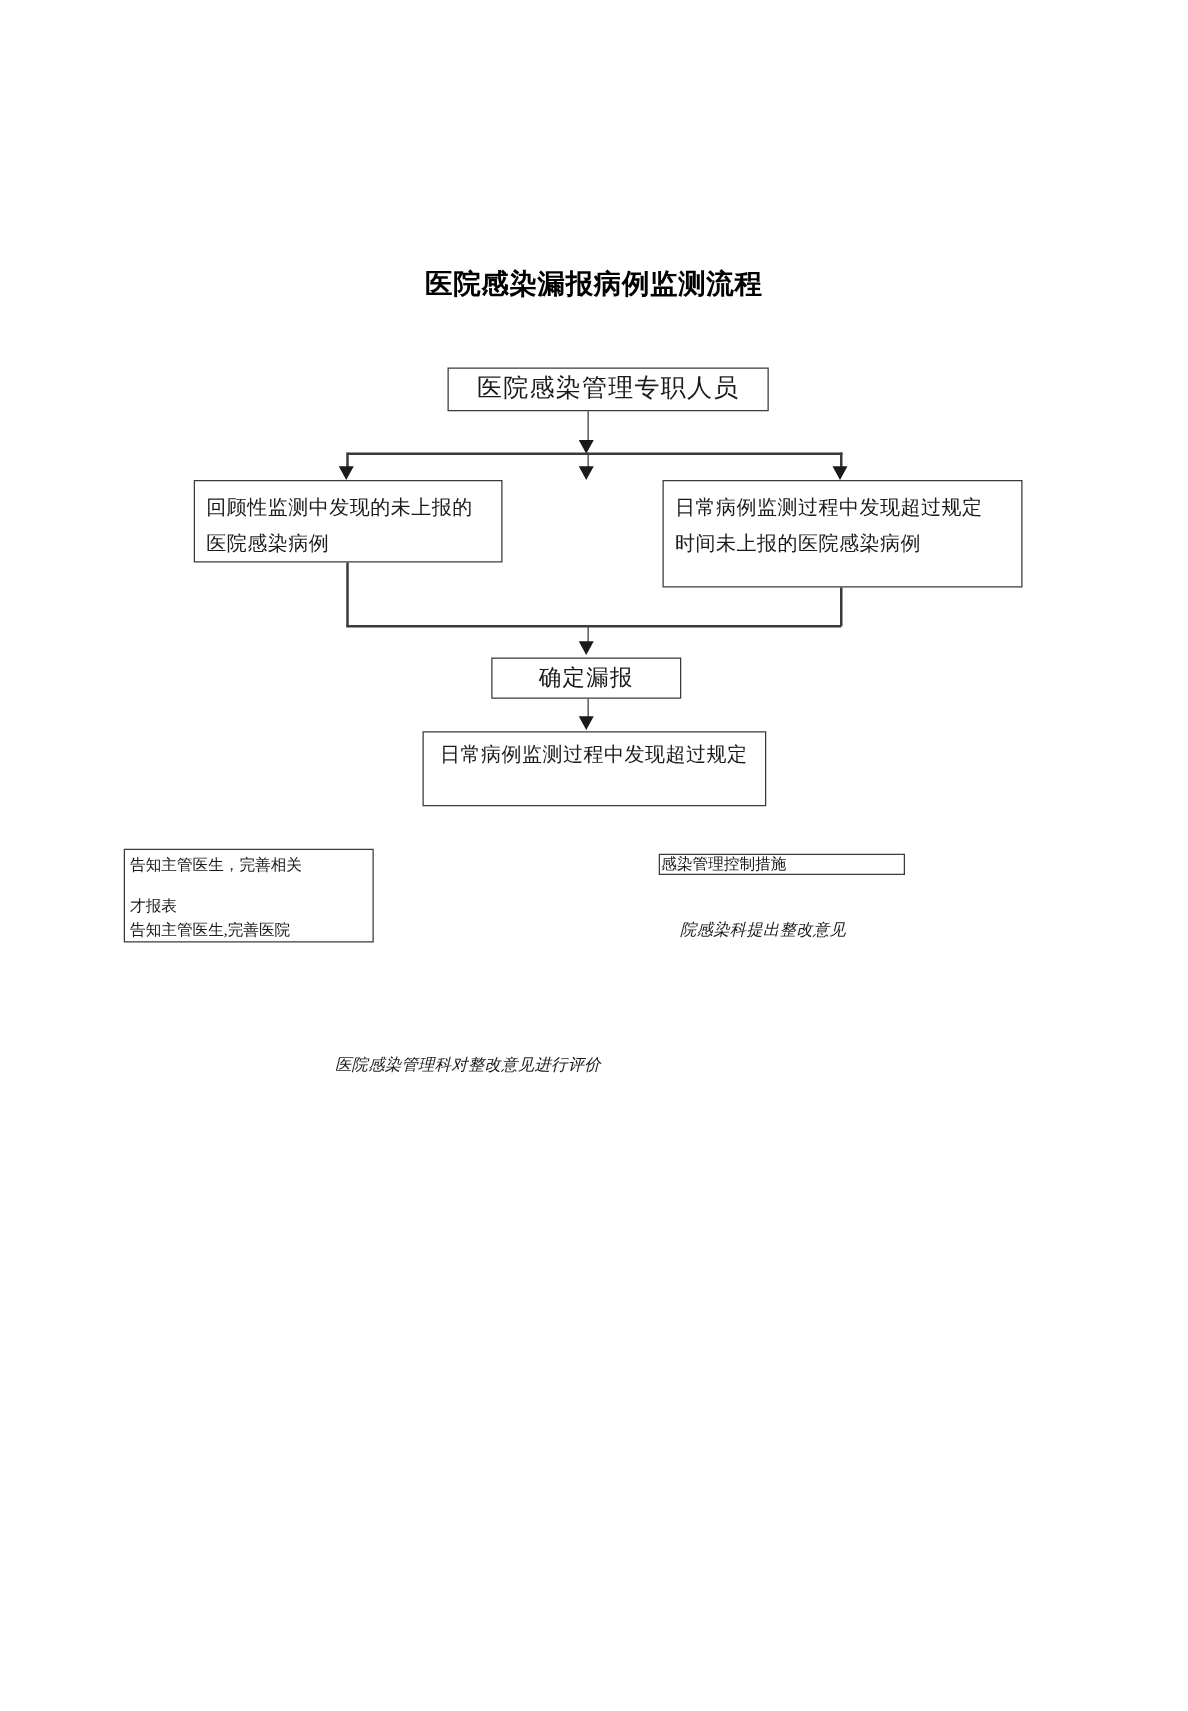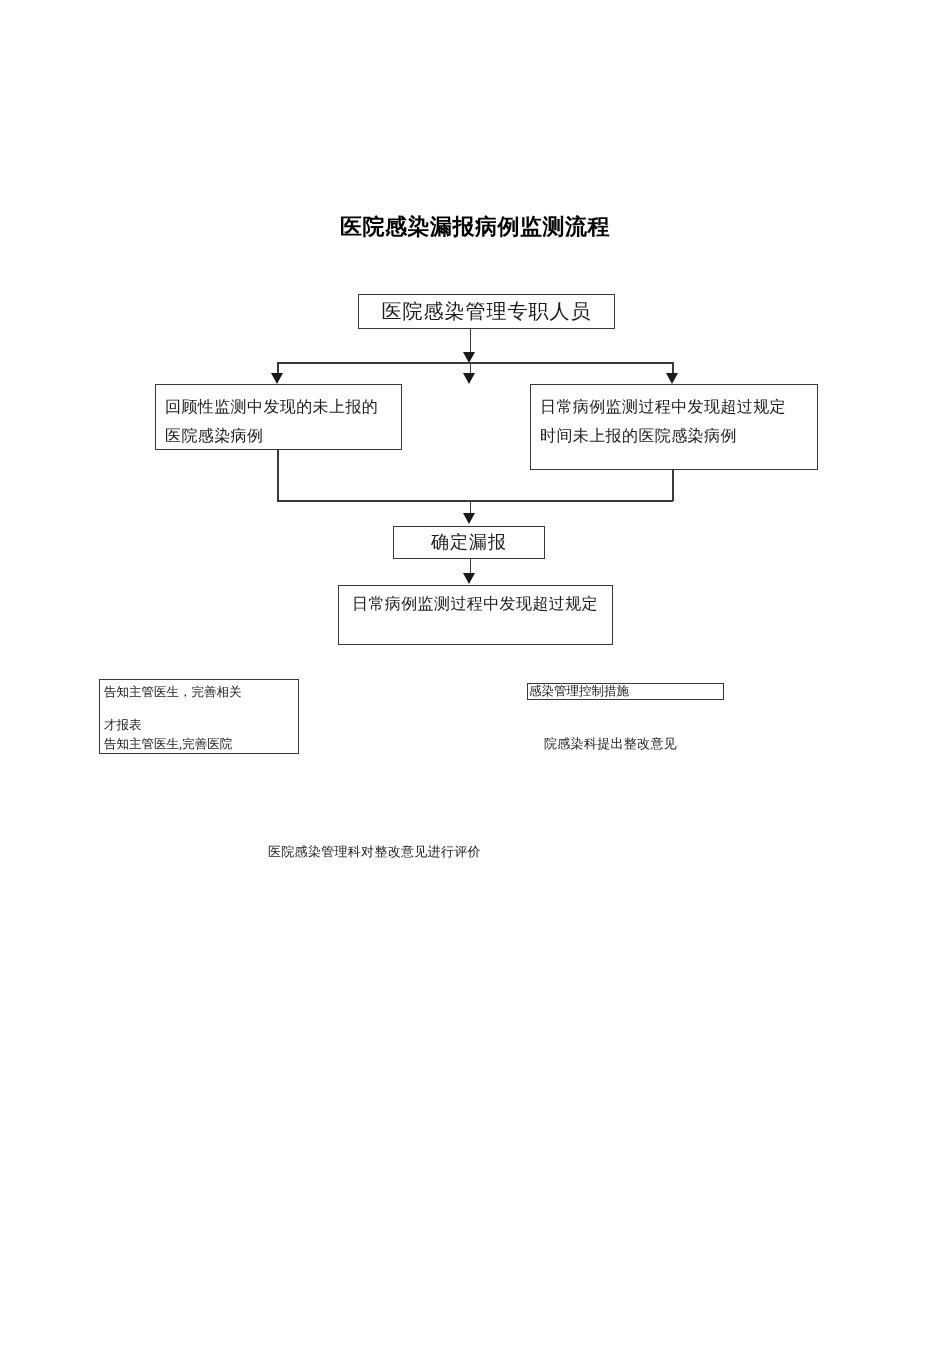--- a/index.html
+++ b/index.html
@@ -121,20 +121,21 @@
     padding: 0 12px 0 1px;
     border-width: 1px;
     line-height: 15px;
   }
 
   
   .plain {
     font-size: 13px;
     color: #1a1a1a;
     white-space: nowrap;
+    font-style: italic;
   }
   #text-rectify {
     left: 544px;
     top: 735px;
     letter-spacing: 0.3px;
   }
   #text-evaluate {
     left: 268px;
     top: 843px;
     letter-spacing: 0.3px;

